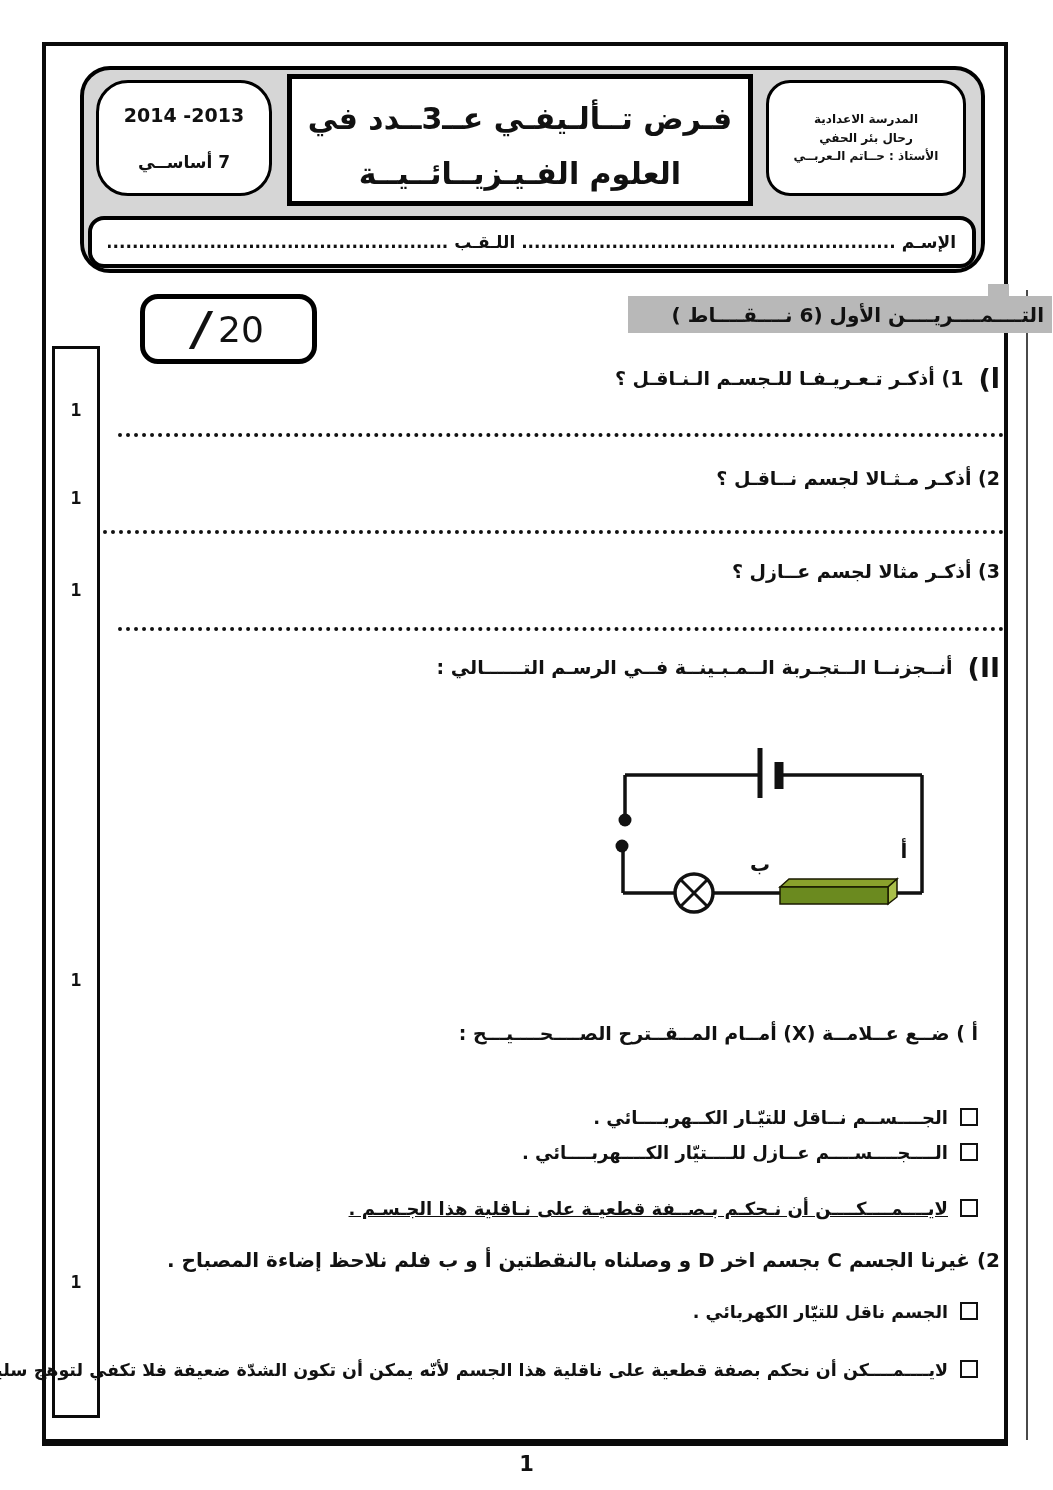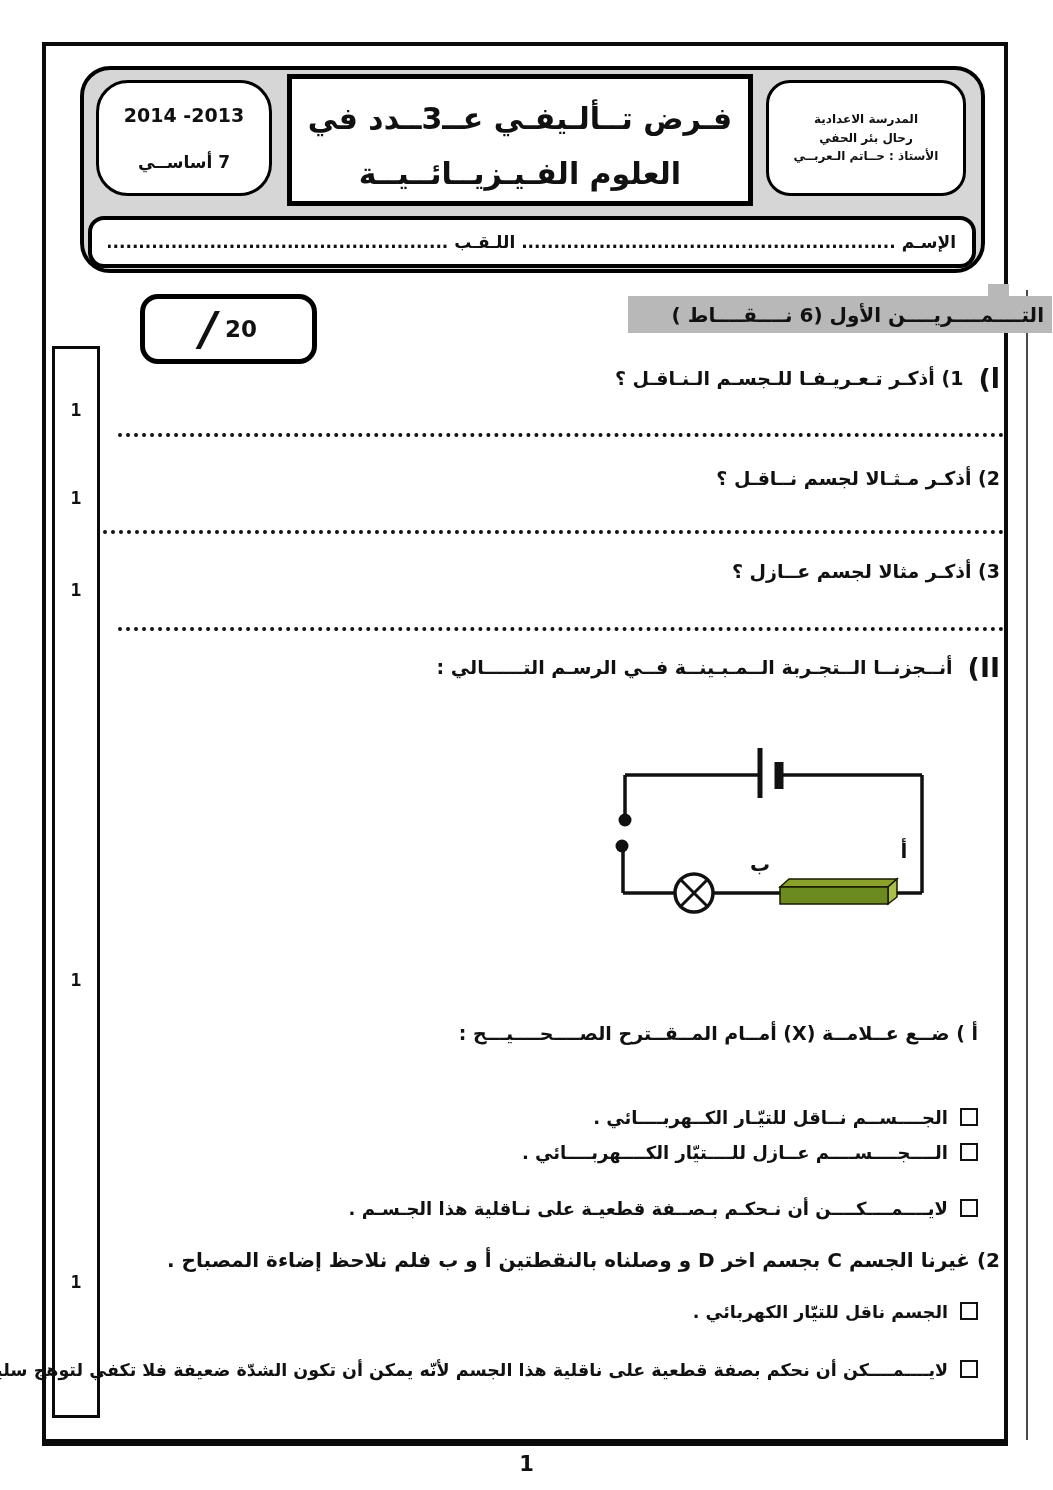--- a/index.html
+++ b/index.html
@@ -27,21 +27,21 @@
   .school-line { font-size: 12px; font-weight: 700; direction: rtl; line-height: 1.55; white-space: nowrap; }
   .name-bar { position: absolute; left: 88px; top: 216px; width: 888px; height: 52px;
     border: 4px solid #000; border-radius: 16px; background: #fff;
     display: flex; align-items: center; padding: 0 16px; direction: rtl; }
   .name-bar-text { font-size: 17px; font-weight: 700; white-space: nowrap; overflow: hidden; }
 
   .score-box { position: absolute; left: 140px; top: 294px; width: 177px; height: 70px;
     border: 5px solid #000; border-radius: 18px; background: #fff;
     display: flex; align-items: center; justify-content: center; gap: 8px; }
   .score-slash { font-size: 46px; font-weight: 600; font-style: italic; line-height: 1; }
-  .score-total { font-size: 23px; font-weight: 700; }
+  .score-total { font-size: 36px; font-weight: 400; }
 
   .ex-title { position: absolute; left: 628px; top: 296px; width: 424px; height: 37px;
     background: #b8b8b8; direction: rtl; display: flex; align-items: center;
     padding-right: 8px; font-size: 20px; font-weight: 800; white-space: nowrap; }
   .ex-title-nub { position: absolute; left: 988px; top: 284px; width: 21px; height: 13px; background: #b8b8b8; }
 
   .marks-col { position: absolute; left: 52px; top: 346px; width: 48px; height: 1072px;
     border: 3px solid #0a0a0a; background: #fff; }
   .mark { position: absolute; width: 100%; text-align: center;
     font-family: "DejaVu Sans Mono", monospace; font-size: 18px; font-weight: 600; }
@@ -157,21 +157,21 @@
   </svg>
 
   <div class="qline" style="top:1022px; right:75px;">أ ) ضــع عــلامــة (X) أمــام المــقــترح الصــــحــــيـــح :</div>
 
   <div class="opt" style="top:1080px; right:75px;margin-top:27px;">
     <span class="cb"></span><span>الجــــســم نــاقل للتيّـار الكــهربــــائي .</span>
   </div>
   <div class="opt" style="top:1142px; right:75px;">
     <span class="cb"></span><span>الــــجــــســــم عــازل للــــتيّار الكــــهربــــائي .</span>
   </div>
-  <div class="opt" style="top:1198px; right:75px;">
+  <div class="opt" style="top:1198px; right:75px;text-decoration:underline;">
     <span class="cb"></span><span>لايــــمــــكــــن أن نـحكـم بـصــفة قطعيـة على نـاقلية هذا الجـسـم .</span>
   </div>
 
   <div class="qline q-bold" style="top:1248px; right:53px;">2) غيرنا الجسم C بجسم اخر D و وصلناه بالنقطتين أ و ب فلم نلاحظ إضاءة المصباح .</div>
 
   <div class="opt opt-small" style="top:1302px; right:75px;">
     <span class="cb"></span><span>الجسم ناقل للتيّار الكهربائي .</span>
   </div>
   <div class="opt opt-small" style="top:1360px; right:75px;">
     <span class="cb"></span><span>لايــــمــــكن أن نحكم بصفة قطعية على ناقلية هذا الجسم لأنّه يمكن أن تكون الشدّة ضعيفة فلا تكفي لتوهج سليك المصباح .</span>

